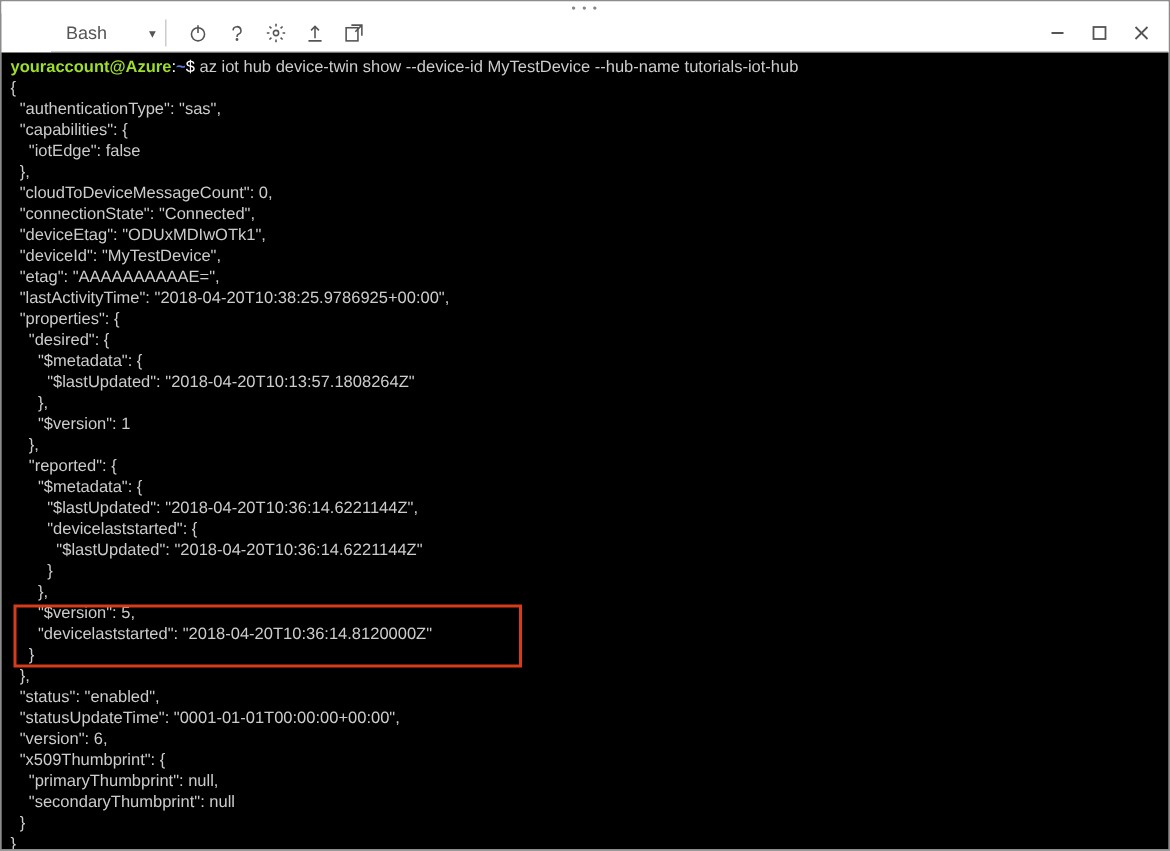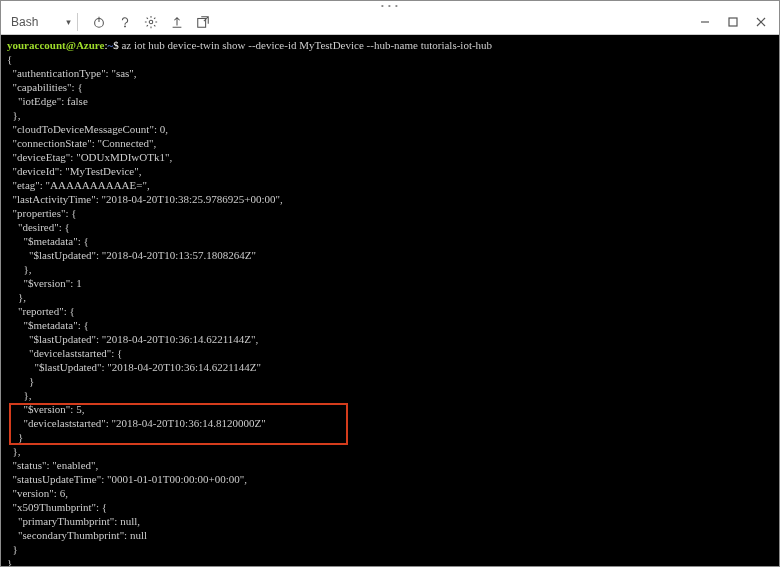--- a/index.html
+++ b/index.html
@@ -33,20 +33,21 @@
   }
   .titlebar {
     height: 26px;
     background: #ffffff;
     display: flex;
     align-items: center;
     padding: 0 4px;
     border-bottom: 1px solid #ccc;
     font-size: 12px;
     color: #555;
+    margin-left: 33px;
   }
   .title-left {
     display: flex;
     align-items: center;
     gap: 4px;
   }
   .shell-select {
     display: flex;
     align-items: center;
     gap: 28px;
@@ -76,21 +77,21 @@
     align-items:center;
     justify-content:center;
     color:#555;
     cursor:pointer;
   }
   .winbtn svg { width:10px; height:10px; stroke:#555; stroke-width:1.2; fill:none; }
   .terminal {
     flex:1;
     background: #000000;
     color: #cccccc;
-    font-family: Liberation Serif, serif;
+    font-family: Liberation Sans, sans-serif;
     font-size: 11px;
     line-height: 14px;
     padding: 3px 6px;
     white-space: pre;
     position: relative;
     overflow:hidden;
   }
   .prompt-user { color: #9fdd2b; font-weight: bold;}
   .prompt-sep { color: #ffffff; }
   .prompt-path { color: #5a7bd6; font-weight:bold;}

